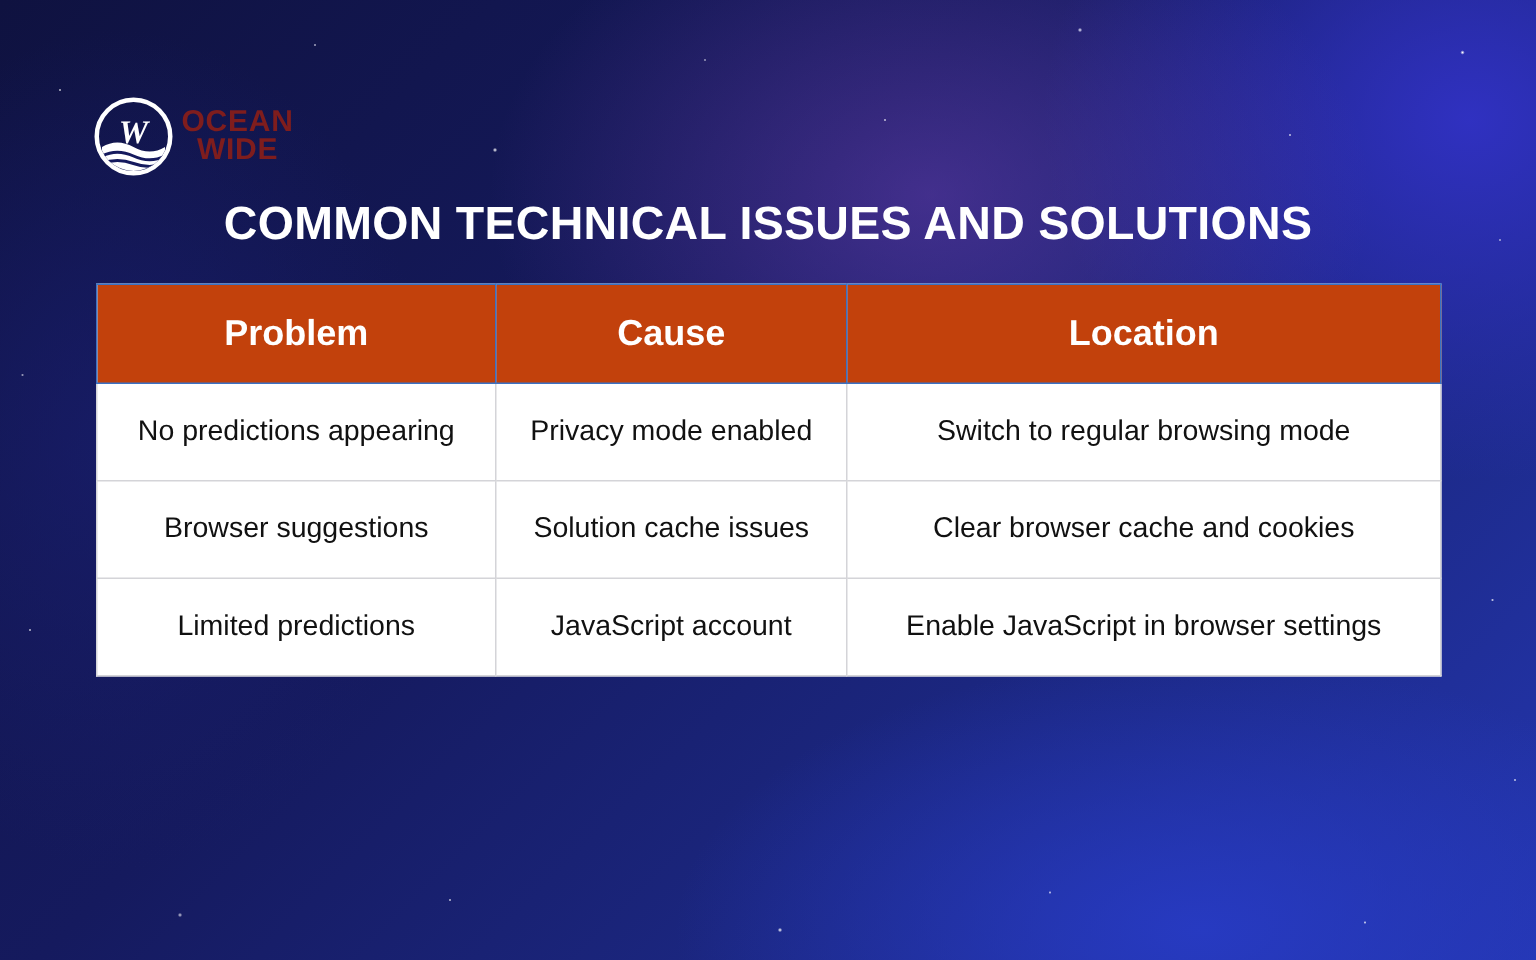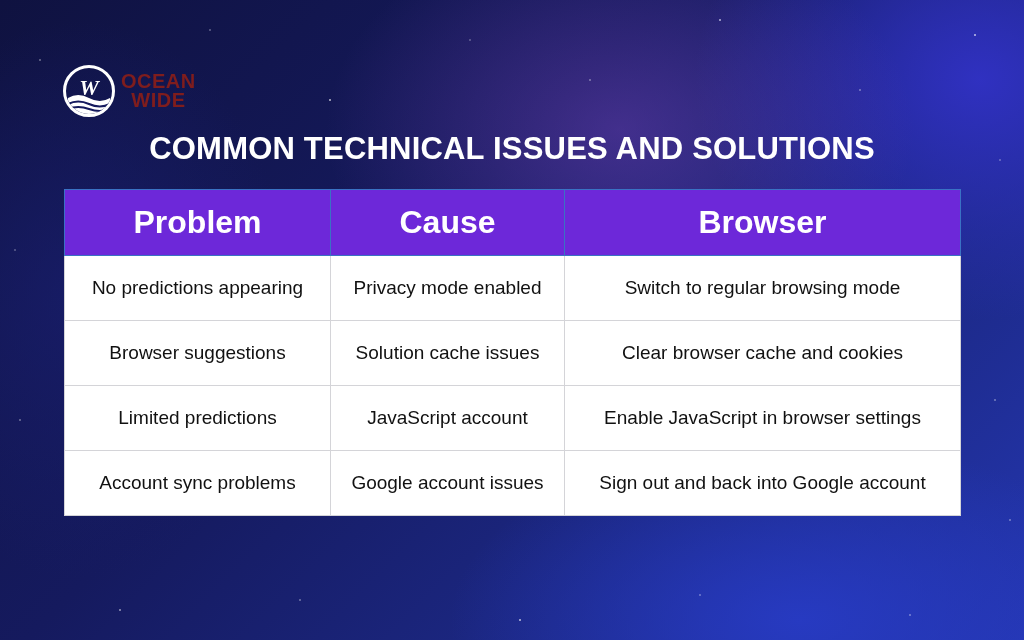--- a/index.html
+++ b/index.html
@@ -49,21 +49,21 @@
   }
   .title {
     position: absolute; left: 0; right: 0; top: 131px; text-align: center;
     color: #fff; font-weight: 700; font-size: 31px; letter-spacing: 0.2px;
   }
   table {
     position: absolute; left: 64px; top: 189px; width: 896px;
     border-collapse: collapse; background: #fff; table-layout: fixed;
   }
   th {
-    background: #6d28d9; color: #fff; font-weight: 700; font-size: 32px;
+    background: #c2410c; color: #fff; font-weight: 700; font-size: 24px;
     height: 63px; border: 1px solid #3a72c4; text-align: center;
   }
   td {
     font-size: 19px; color: #111; text-align: center; height: 64px;
     border: 1px solid #d4d4d8; padding: 0 6px; white-space: nowrap; margin-top: 16px;
   }
   col.c1 { width: 266px; }
   col.c2 { width: 234px; }
   col.c3 { width: 396px; }
 </style>
@@ -92,38 +92,33 @@
 <table>
   <colgroup>
       <col class="c1">
       <col class="c2">
       <col class="c3">
     </colgroup>
   <thead>
     <tr>
       <th>Problem</th>
       <th>Cause</th>
-      <th>Browser</th>
+      <th>Location</th>
     </tr>
   </thead>
   <tbody>
     <tr>
       <td>No predictions appearing</td>
       <td>Privacy mode enabled</td>
       <td>Switch to regular browsing mode</td>
     </tr>
     <tr>
       <td>Browser suggestions</td>
       <td>Solution cache issues</td>
       <td>Clear browser cache and cookies</td>
     </tr>
     <tr>
       <td>Limited predictions</td>
       <td>JavaScript account</td>
       <td>Enable JavaScript in browser settings</td>
     </tr>
-    <tr>
-      <td>Account sync problems</td>
-      <td>Google account issues</td>
-      <td>Sign out and back into Google account</td>
-    </tr>
   </tbody>
 </table>
 
 </body></html>

